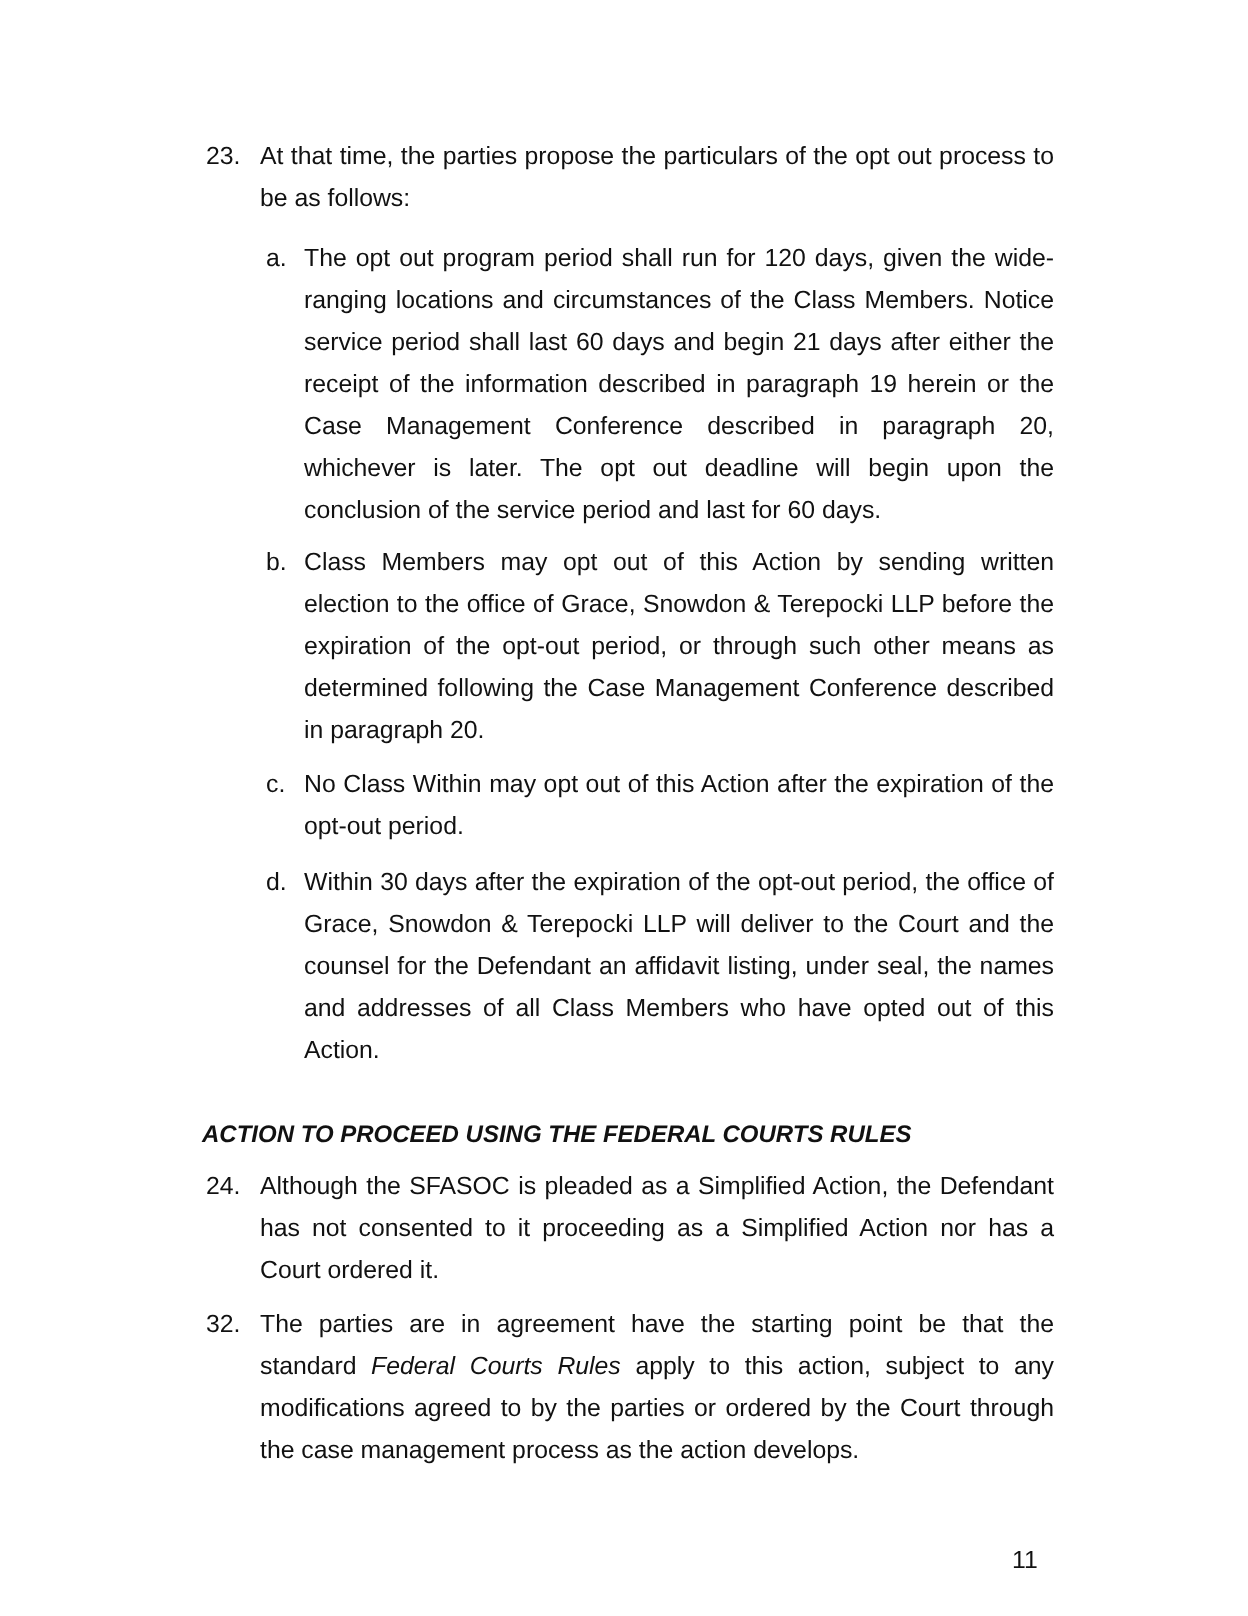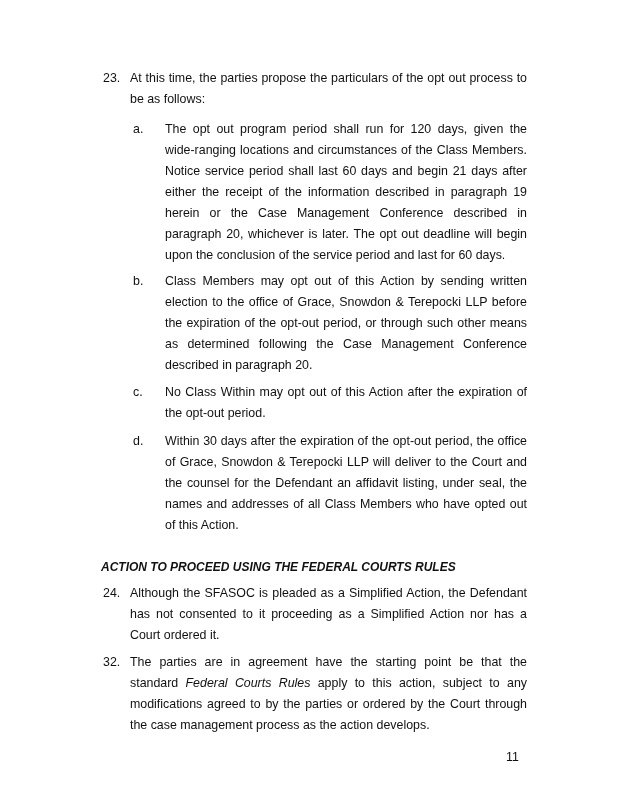--- a/index.html
+++ b/index.html
@@ -43,48 +43,48 @@
       left: 133px;
       width: 394px;
       line-height: 21px;
     }
     .sub .letter {
       position: absolute;
       left: 0;
       top: 0;
     }
     .sub .body {
-      margin-left: 32px;
+      margin-left: 19px;
       text-align: justify;
     }
     .heading {
       position: absolute;
       left: 101px;
       top: 557px;
       font-weight: bold;
       font-style: italic;
       font-size: 12px;
       line-height: 21px;
     }
     .page-number {
       position: absolute;
       left: 506px;
-      top: 747px;
+      top: 770px;
       line-height: 21px;
     }
     em { }
   </style>
 </head>
 <body>
 
 <div class="page">
 
   <div class="para" style="top:68px;">
     <span class="num">23.</span>
-    <div class="body">At this time, the parties propose the particulars of the opt out process to be as follows:</div>
+    <div class="body">At that time, the parties propose the particulars of the opt out process to be as follows:</div>
   </div>
 
   <div class="sub" style="top:119px;">
     <span class="letter">a.</span>
     <div class="body">The opt out program period shall run for 120 days, given the wide-ranging locations and circumstances of the Class Members.  Notice service period shall last 60 days and begin 21 days after either the receipt of the information described in paragraph 19 herein or the Case Management Conference described in paragraph 20, whichever is later.   The opt out deadline will begin upon the conclusion of the service period and last for 60 days.</div>
   </div>
 
   <div class="sub" style="top:271px;">
     <span class="letter">b.</span>
     <div class="body">Class Members may opt out of this Action by sending written election to the office of Grace, Snowdon &amp; Terepocki LLP before the expiration of the opt-out period, or through such other means as determined following the Case Management Conference described in paragraph 20.</div>

